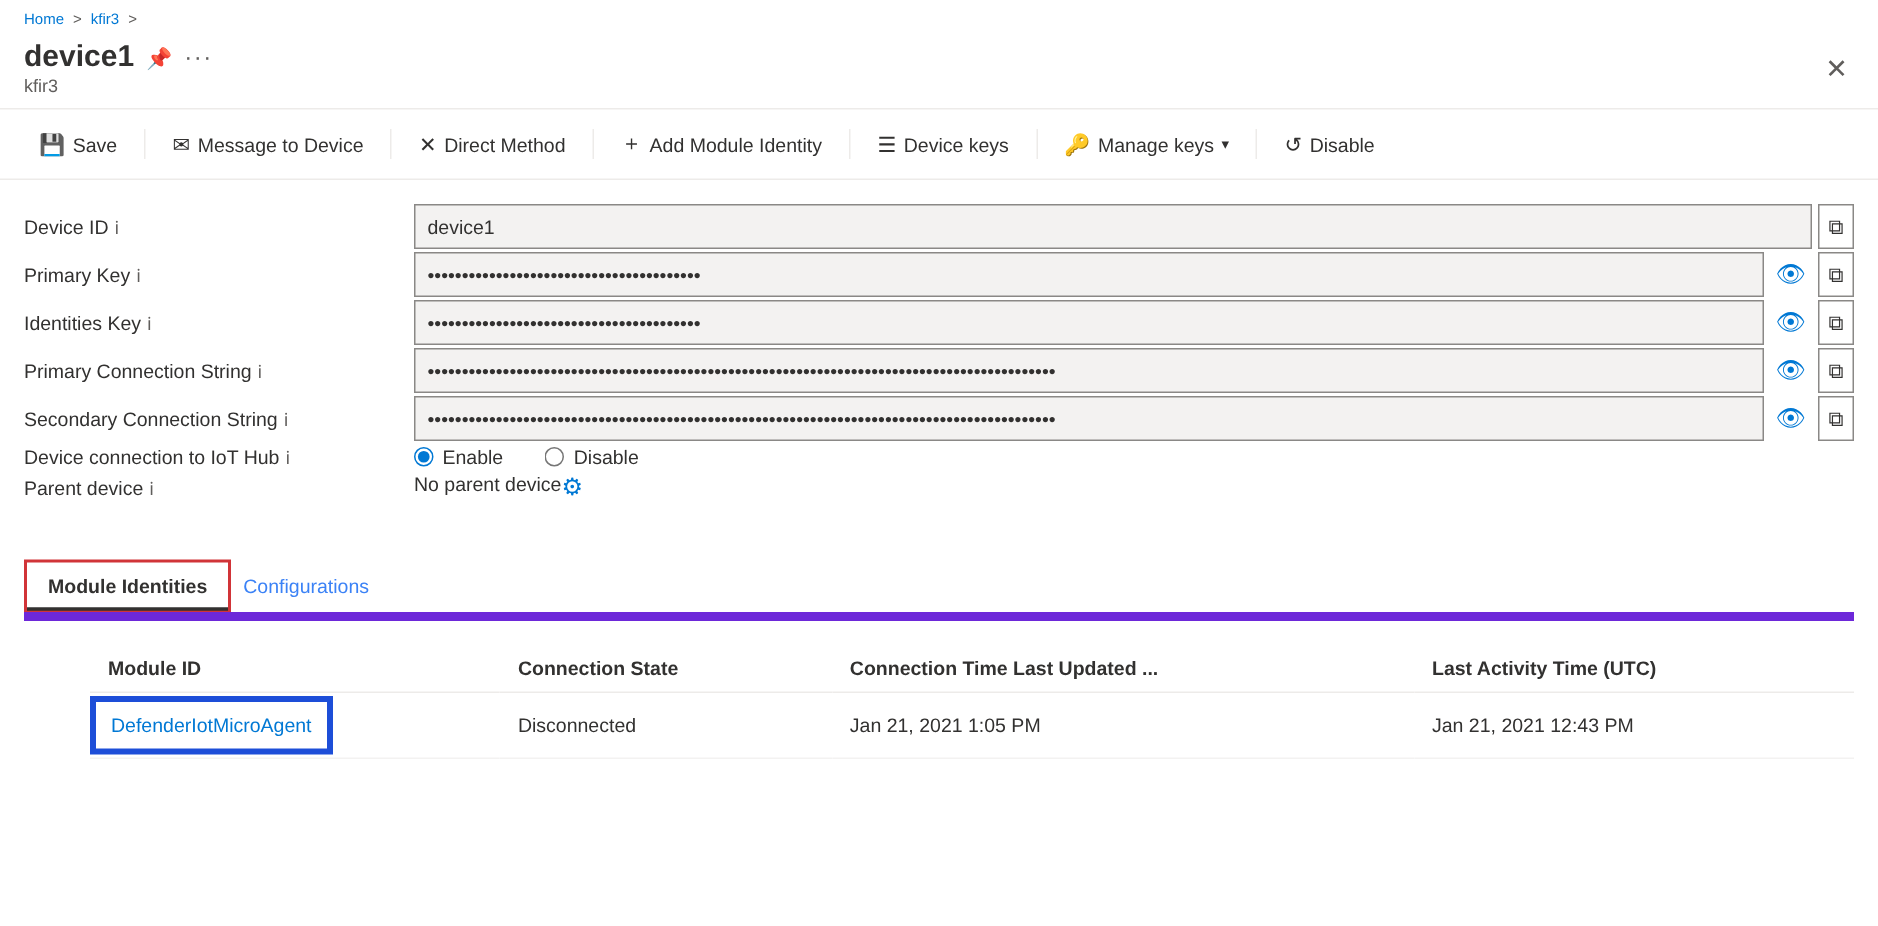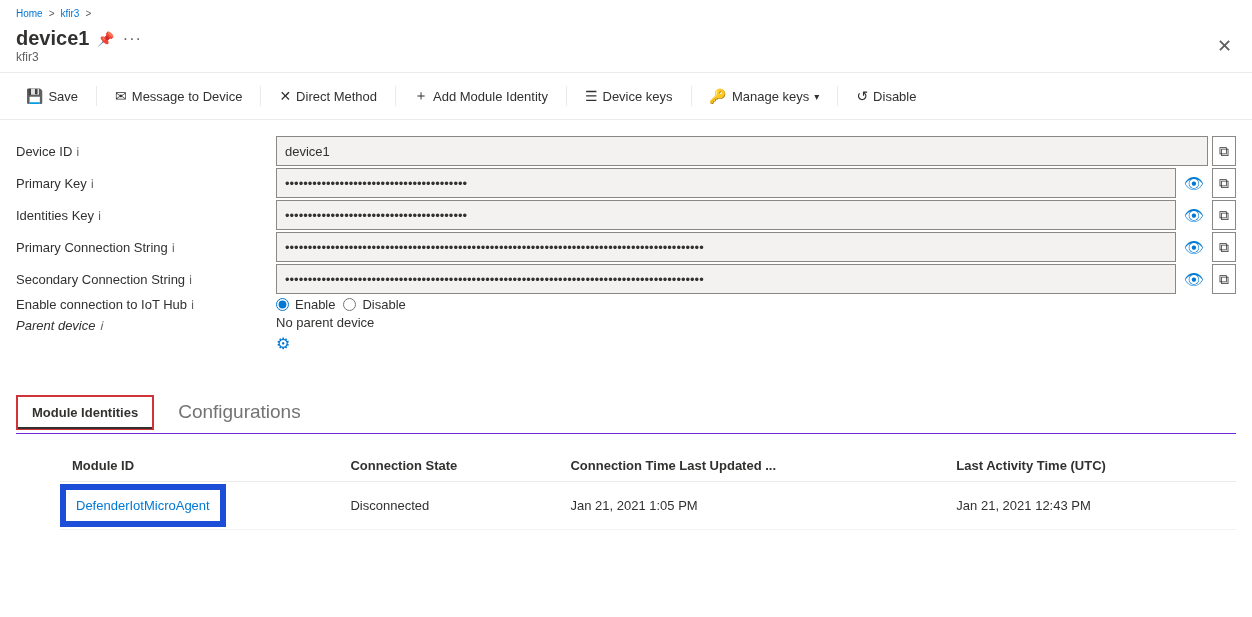--- a/index.html
+++ b/index.html
@@ -23,30 +23,30 @@
 
     .form-row { display: flex; align-items: center; margin-bottom: 2px; }
     .form-label { width: 260px; font-size: 13px; color: #323130; display: flex; align-items: center; gap: 4px; }
     .form-label .info-icon { color: #605e5c; font-size: 12px; cursor: help; }
     .form-control-wrap { display: flex; align-items: center; flex: 1; gap: 4px; }
     .form-input { flex: 1; height: 30px; border: 1px solid #8a8886; padding: 4px 8px; font-size: 13px; background: #f3f2f1; color: #323130; }
     .form-input:read-only { background: #f3f2f1; }
     .eye-btn { background: none; border: none; cursor: pointer; color: #0078d4; font-size: 16px; padding: 2px 4px; }
     .copy-btn { background: none; border: none; cursor: pointer; color: #323130; font-size: 14px; padding: 2px 6px; border: 1px solid #8a8886; height: 30px; }
 
-    .radio-group { display: flex; align-items: center; gap: 8px; }
+    .radio-group { display: flex; align-items: center; gap: 28px; }
     .radio-label { display: flex; align-items: center; gap: 6px; cursor: pointer; }
     .radio-label input { accent-color: #0078d4; }
 
-    .parent-device-section { display: flex; flex-direction: column; }
+    .parent-device-section { display: flex; flex-direction: row; }
     .no-parent { font-size: 13px; color: #323130; margin-bottom: 4px; }
     .gear-icon { color: #0078d4; font-size: 16px; cursor: pointer; }
 
     .tabs-section { margin-top: 20px; padding: 0 16px; }
-    .tabs { display: flex; align-items: center; gap: 0; border-bottom: 1px solid #6d28d9; margin-bottom: 0; }
+    .tabs { display: flex; align-items: center; gap: 0; border-bottom: 6px solid #6d28d9; margin-bottom: 0; }
     .tab { padding: 10px 16px; font-size: 13px; cursor: pointer; color: #323130; border: none; background: none; position: relative; }
     .tab.active { color: #323130; font-weight: 600; }
     .tab.active::after { content: ''; position: absolute; bottom: -1px; left: 0; right: 0; height: 2px; background: #323130; }
     .tab-link { padding: 10px 16px; font-size: 13px; cursor: pointer; color: #0078d4; border: none; background: none; }
 
     .table-section { padding: 0 16px; margin-top: 16px; margin-left: 44px; }
     .table { width: 100%; border-collapse: collapse; }
     .table th { text-align: left; font-size: 13px; font-weight: 600; color: #323130; padding: 8px 12px; border-bottom: 1px solid #edebe9; }
     .table td { text-align: left; font-size: 13px; color: #323130; padding: 10px 12px; border-bottom: 1px solid #f3f2f1; }
     .link-cell { color: #0078d4; cursor: pointer; text-decoration: none; }
@@ -172,39 +172,39 @@
       </div>
       <div class="form-control-wrap">
         <input class="form-input" type="password" readonly="" value="xxxxxxxxxxxxxxxxxxxxxxxxxxxxxxxxxxxxxxxxxxxxxxxxxxxxxxxxxxxxxxxxxxxxxxxxxxxxxxxxxxxxxxxxxxxx" style="">
         <button class="eye-btn" title="Show/Hide">👁</button>
         <button class="copy-btn" title="Copy">⧉</button>
       </div>
     </div>
 
     <div class="form-row">
       <div class="form-label">
-        <span>Enable connection to IoT Hub</span>
+        <span>Device connection to IoT Hub</span>
         <span class="info-icon">ℹ</span>
       </div>
       <div class="form-control-wrap">
         <div class="radio-group">
           <label class="radio-label">
             <input type="radio" name="connection" checked="" style="">
             <span>Enable</span>
           </label>
           <label class="radio-label">
             <input type="radio" name="connection" style="">
             <span>Disable</span>
           </label>
         </div>
       </div>
     </div>
 
     <div class="form-row" style="align-items:flex-start;">
-      <div class="form-label" style="padding-top:2px;font-style:italic;">
+      <div class="form-label" style="padding-top:2px;">
         <span>Parent device</span>
         <span class="info-icon">ℹ</span>
       </div>
       <div class="form-control-wrap">
         <div class="parent-device-section">
           <span class="no-parent">No parent device</span>
           <span class="gear-icon">⚙</span>
         </div>
       </div>
     </div>
@@ -213,40 +213,40 @@
 </div>
 
 <div class="tabs-section">
   <div class="tabs">
     <div style="border: 2px solid #d13438; display:inline-block;">
       <button class="tab active" style="border:none; background:none; padding: 8px 14px; font-weight:600; cursor:pointer; position:relative;">
         <span>Module Identities</span>
         <div style="position:absolute; bottom:-1px; left:0; right:0; height:2px; background:#323130;"></div>
       </button>
     </div>
-    <button class="tab-link" style="background:none; border:none; cursor:pointer; font-size:19px; color:#737373; padding:10px 24px;">
+    <button class="tab-link" style="background:none; border:none; cursor:pointer; font-size:13px; color:#3b82f6; padding:10px 8px;">
       <span>Configurations</span>
     </button>
   </div>
 </div>
 
 <div class="table-section">
   <table class="table">
     <thead>
       <tr>
         <th>Module ID</th>
         <th>Connection State</th>
         <th>Connection Time Last Updated ...</th>
         <th>Last Activity Time (UTC)</th>
       </tr>
     </thead>
     <tbody id="table-body">
       <tr>
         <td style="padding: 0;">
-          <div style="border: 6px solid #1d4ed8; padding: 8px 10px; display:inline-block; margin: 2px 0; text-align: right;">
+          <div style="border: 4px solid #1d4ed8; padding: 8px 10px; display:inline-block; margin: 2px 0; text-align: right;">
             <a class="link-cell">DefenderIotMicroAgent</a>
           </div>
         </td>
         <td>Disconnected</td>
         <td>Jan 21, 2021 1:05 PM</td>
         <td>Jan 21, 2021 12:43 PM</td>
       </tr>
     </tbody>
   </table>
 </div>

